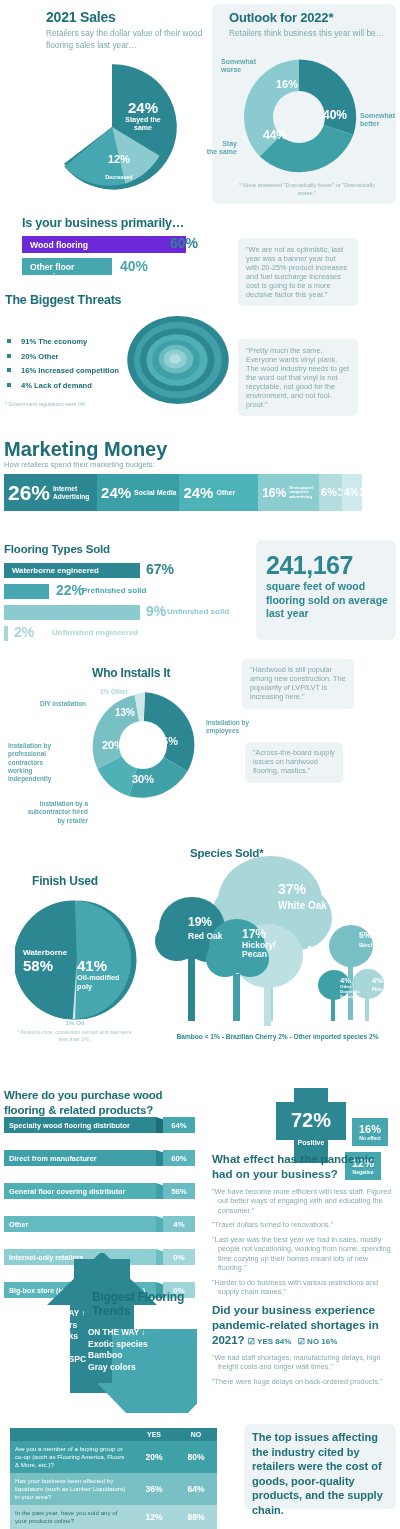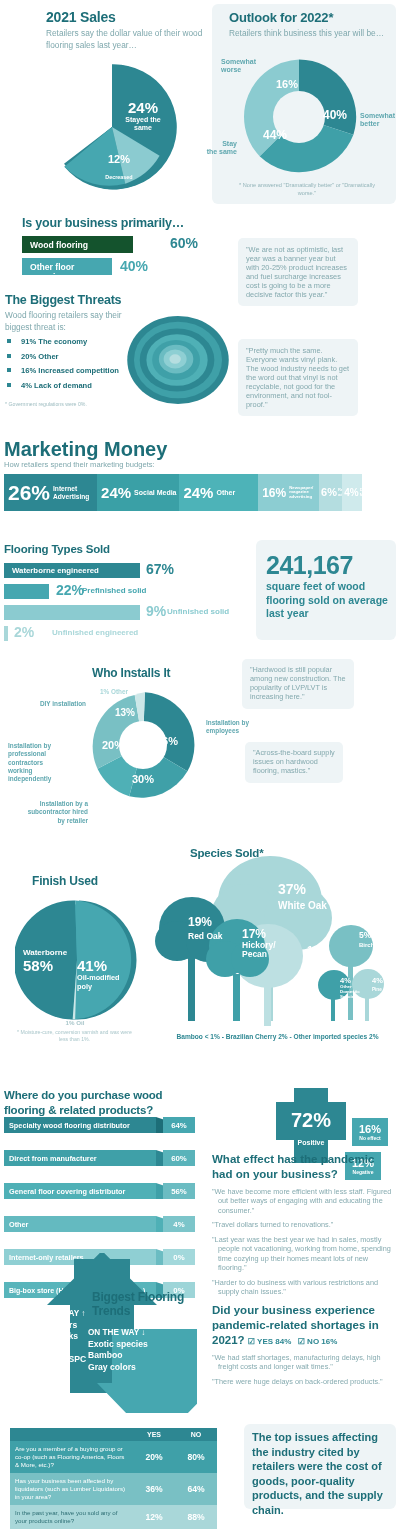--- a/index.html
+++ b/index.html
@@ -34,21 +34,21 @@
   #outlook-sub   { position: absolute; left: 229px; top: 28px; width: 165px; font-size: 8.3px; }
   #donut { position: absolute; left: 239px; top: 57px; width: 120px; height: 120px; }
   #donut .hole { position: absolute; left: 34px; top: 34px; width: 52px; height: 52px;
                  background: #eef4f6; border-radius: 50%; }
   .donut-leg { position: absolute; font-size: 7px; font-weight: bold; color: #5fa7af; line-height: 1.18; }
   #outlook-foot { position: absolute; left: 232px; top: 182px; width: 150px; text-align: center;
                   font-size: 5.6px; color: #93b4b9; line-height: 1.35; }
 
   
   #prim-title { position: absolute; left: 22px; top: 216px; font-size: 12.5px; }
-  #prim-b1 { position: absolute; left: 22px; top: 236px; width: 111px; height: 17px; background: #14532d; text-decoration: underline; }
+  #prim-b1 { position: absolute; left: 22px; top: 236px; width: 164px; height: 17px; background: #6d28d9; text-decoration: underline; }
   #prim-b2 { position: absolute; left: 22px; top: 258px; width: 90px; height: 17px; background: #46a7b0; }
   .prim-lab { position: absolute; color: #fff; font-weight: bold; font-size: 8.6px; top: 4px; left: 8px; }
   #prim-v1 { position: absolute; left: 170px; top: 235px; font-size: 14px; font-weight: bold; color: #2d8792; }
   #prim-v2 { position: absolute; left: 120px; top: 258px; font-size: 14px; font-weight: bold; color: #46a7b0; }
 
   
   #thr-title { position: absolute; left: 5px; top: 293px; font-size: 12.5px; }
   #thr-sub   { position: absolute; left: 5px; top: 310px; width: 120px; font-size: 8.3px; line-height: 1.42; }
   #thr-list  { position: absolute; left: 5px; top: 338px; width: 130px; list-style: none; }
   #thr-list li { font-size: 7.6px; color: #1d6e78; font-weight: bold; line-height: 1; padding: 0 0 7px 16px; position: relative; }
@@ -213,21 +213,20 @@
   <div id="prim-b1">
     <span class="prim-lab">Wood flooring</span>
   </div>
   <div id="prim-b2">
     <span class="prim-lab">Other floor coverings</span>
   </div>
   <div id="prim-v1">60%</div>
   <div id="prim-v2">40%</div>
 
   <div class="h-title" id="thr-title">The Biggest Threats</div>
-  <div class="sub" id="thr-sub">Wood flooring retailers say their biggest threat is:</div>
   <ul id="thr-list">
     <li>91% The economy</li>
     <li>20% Other</li>
     <li>16% Increased competition</li>
     <li>4% Lack of demand</li>
   </ul>
   <div id="thr-foot">* Government regulations were 0%.</div>
   <svg id="woodring" viewBox="0 0 110 94">
     <ellipse cx="55" cy="47" rx="53" ry="46" fill="#2d8792"></ellipse>
     <ellipse cx="55" cy="47" rx="46" ry="40" fill="#3fa0a8"></ellipse>

